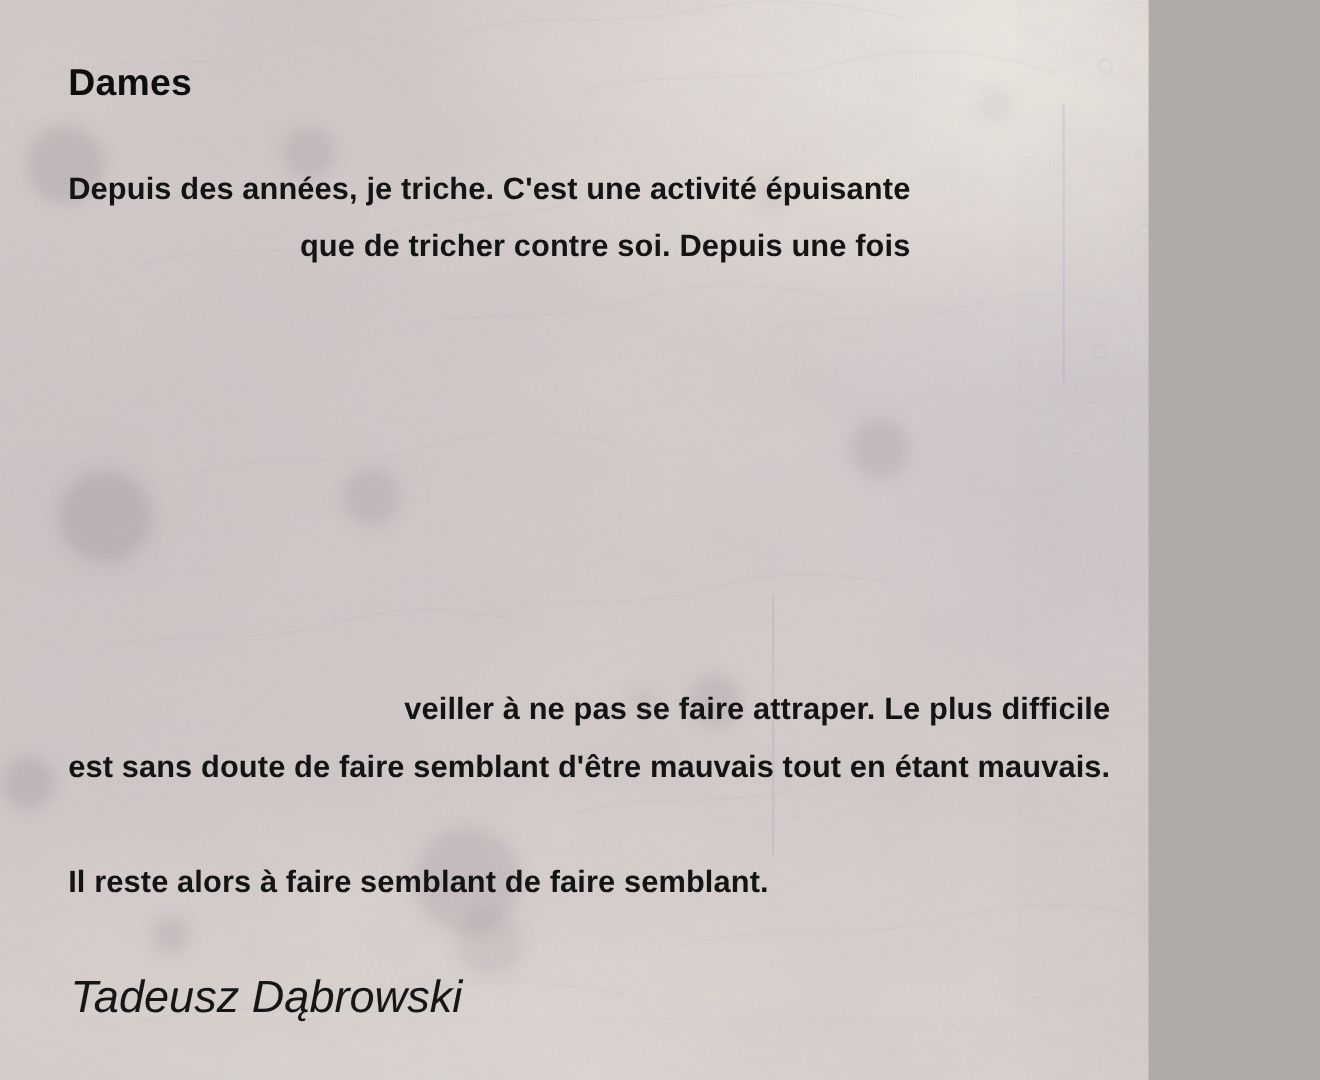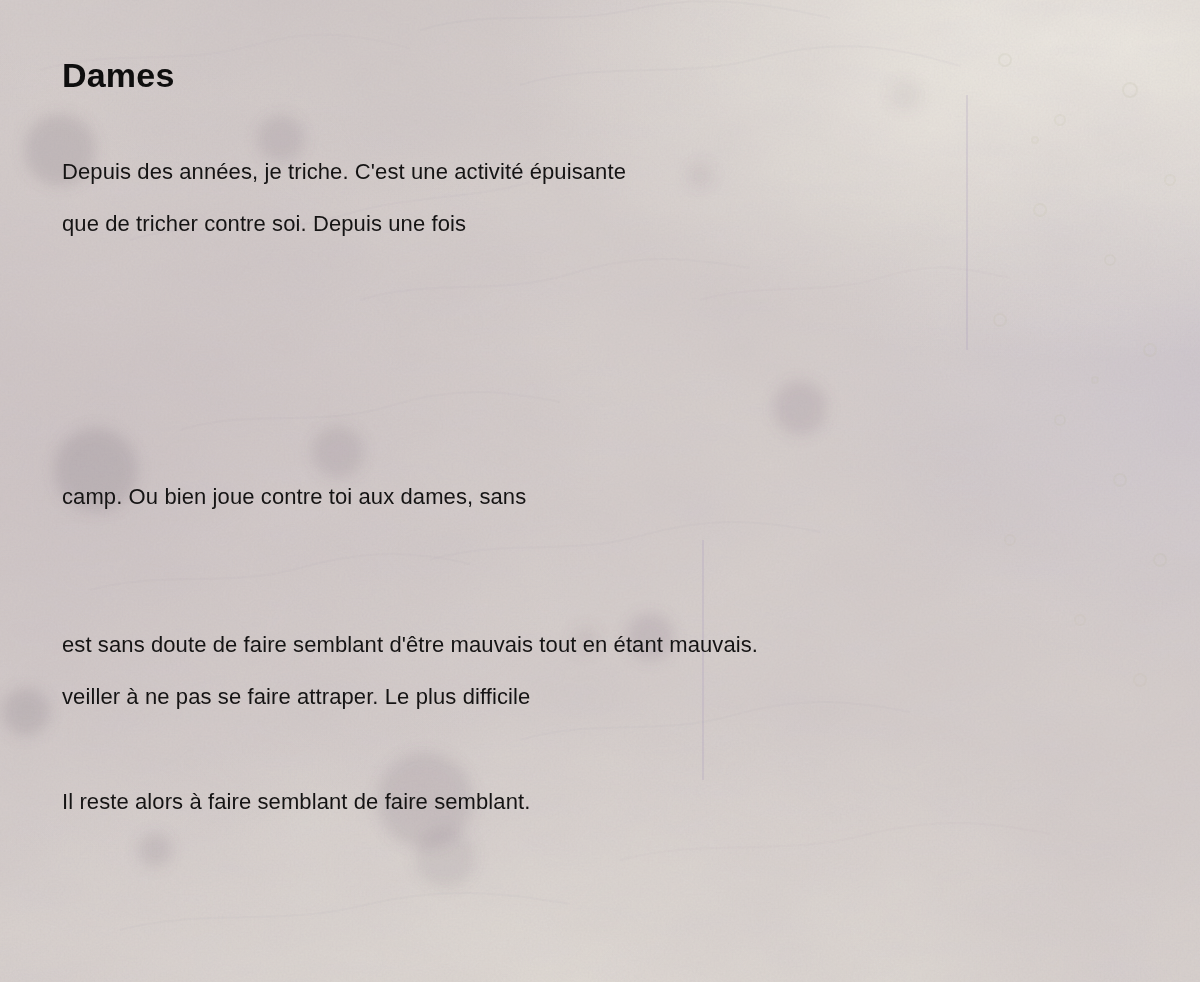--- a/index.html
+++ b/index.html
@@ -2,21 +2,21 @@
 <html><head>
 <meta charset="utf-8">
 <style>
   html, body { margin: 0; padding: 0; }
   body {
     font-family: "Liberation Sans", sans-serif;
     background: #b0aaa8;
   }
   .page {
     position: relative;
-    width: 1200px;
+    width: 1044px;
     height: 982px;
     overflow: hidden;
     background:
       radial-gradient(900px 520px at 88% 4%, rgba(241,238,229,0.95), rgba(241,238,229,0) 62%),
       radial-gradient(620px 480px at 100% 40%, rgba(197,191,212,0.33), rgba(197,191,212,0) 62%),
       radial-gradient(820px 620px at 6% 46%, rgba(198,186,190,0.45), rgba(198,186,190,0) 66%),
       radial-gradient(1000px 420px at 50% 102%, rgba(229,224,216,0.75), rgba(229,224,216,0) 72%),
       radial-gradient(700px 350px at 30% 0%, rgba(205,197,196,0.5), rgba(205,197,196,0) 60%),
       linear-gradient(#d6cfcc, #d6cfcc);
   }
@@ -35,26 +35,27 @@
     color: #0e0e0e;
     letter-spacing: 0.2px;
     white-space: nowrap;
   }
   .stanza {
     position: absolute;
     left: 62px;
     margin: 0;
   }
   .line {
-    font-size: 22px;
-    font-weight: normal;
+    font-size: 28px;
+    font-weight: bold;
     line-height: 52px;
     color: #151414;
     white-space: nowrap;
     letter-spacing: 0.1px;
+    text-align: right;
   }
   .stanza-1 { top: 146px; }
   .stanza-2 { top: 309px; }
   .stanza-3 { top: 471px; }
   .stanza-4 { top: 619px; }
   .stanza-5 { top: 776px; }
   .author {
     position: absolute;
     left: 64px; top: 883px;
     font-size: 41px;
@@ -158,26 +159,26 @@
 
   <div class="stanza stanza-1">
     <div class="line">Depuis des années, je triche. C'est une activité épuisante</div>
     <div class="line">que de tricher contre soi. Depuis une fois</div>
   </div>
 
   <div class="stanza stanza-2">
   </div>
 
   <div class="stanza stanza-3">
-    <div class="line">camp. Ou bien joue contre toi aux dames, sans</div>
   </div>
 
   <div class="stanza stanza-4">
+    <div class="line">veiller à ne pas se faire attraper. Le plus difficile</div>
     <div class="line">est sans doute de faire semblant d'être mauvais tout en étant mauvais.</div>
-    <div class="line">veiller à ne pas se faire attraper. Le plus difficile</div>
   </div>
 
   <div class="stanza stanza-5">
     <div class="line">Il reste alors à faire semblant de faire semblant.</div>
   </div>
 
+  <div class="author">Tadeusz Dąbrowski</div>
 
 </div>
 
 </body></html>

